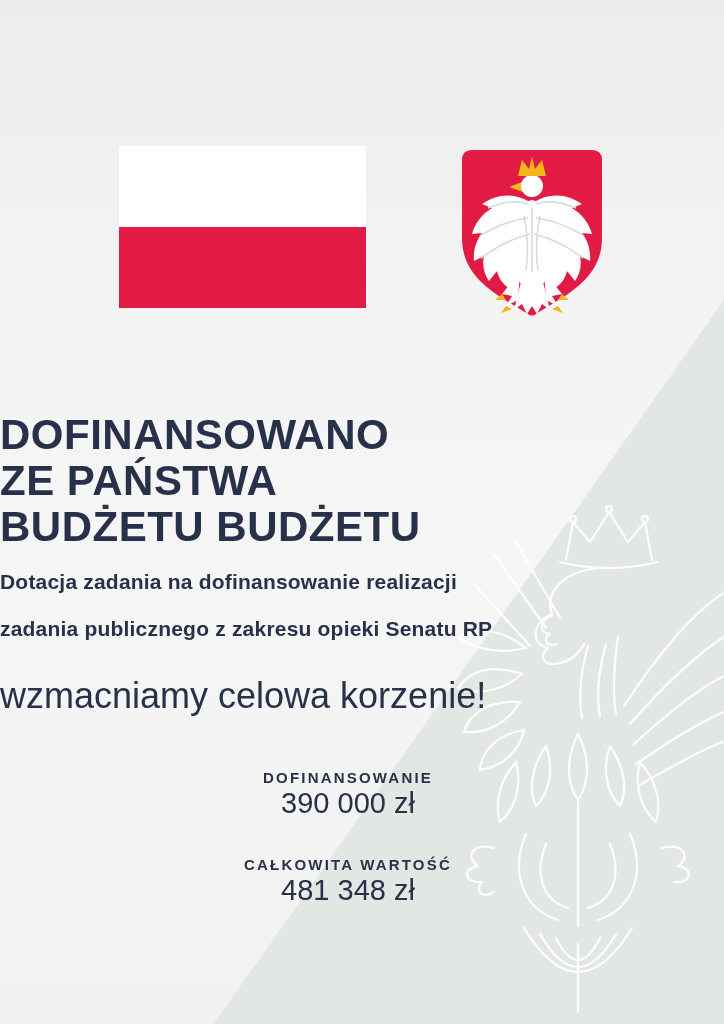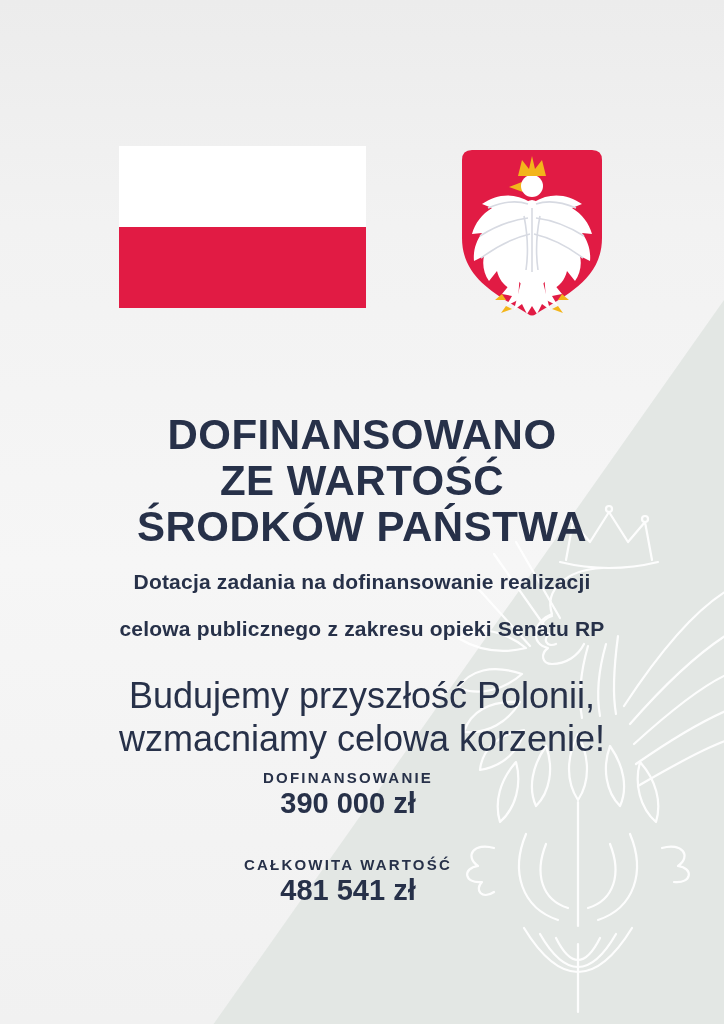--- a/index.html
+++ b/index.html
@@ -22,28 +22,28 @@
   .watermark{
     position:absolute;left:428px;top:494px;width:300px;height:534px;
     opacity:.95;
   }
   .logos{position:absolute;left:0;top:0;width:724px;height:330px;}
   .flag{position:absolute;left:119px;top:146px;width:247px;height:162px;}
   .flag-white{height:50%;background:#ffffff;}
   .flag-red{height:50%;background:#e11b44;}
   .crest{position:absolute;left:458px;top:146px;width:148px;height:176px;}
 
-  .center-text{position:absolute;left:0;width:724px;text-align:center;}
+  .center-text{position:absolute;left:0;width:724px;text-align:left;}
   .title{top:384px;font-size:42px;line-height:46px;font-weight:700;letter-spacing:.5px;}
   .title div{white-space:nowrap;}
   .description{top:558px;font-size:21px;line-height:47px;font-weight:700;letter-spacing:.2px;}
   .slogan{top:674px;font-size:36px;line-height:43px;font-weight:400;}
   .stat{position:absolute;left:0;width:696px;text-align:center;}
   .stat-label{font-size:15px;font-weight:700;letter-spacing:2.2px;line-height:18px;}
-  .stat-value{font-size:29px;font-weight:700;line-height:32px;}
+  .stat-value{font-size:29px;font-weight:400;line-height:32px;}
   .stat-funding{top:769px;}
   .stat-total{top:856px;}
   .stat-date{top:943px;}
 </style>
 </head>
 <body>
 
 <div class="poster">
 
   <div class="bg-triangle"></div>
@@ -101,38 +101,37 @@
           <path d="M30 62 C44 56 58 54 70 58 M22 90 C38 80 54 74 70 72 M23 112 C39 100 55 92 72 88"></path>
           <path d="M118 62 C104 56 90 54 78 58 M126 90 C110 80 94 74 78 72 M125 112 C109 100 93 92 76 88"></path>
           <path d="M74 62 L74 126 M66 70 C70 90 70 110 68 124 M82 70 C78 90 78 110 80 124"></path>
         </g>
       </g>
     </svg>
   </div>
 
   <h1 class="center-text title">
     <div>DOFINANSOWANO</div>
-    <div>ZE WARTOŚĆ</div>
-    <div>ŚRODKÓW PAŃSTWA</div>
+    <div>ZE PAŃSTWA</div>
+    <div>BUDŻETU BUDŻETU</div>
   </h1>
 
   <div class="center-text description">
     <div>Dotacja zadania na dofinansowanie realizacji</div>
-    <div>celowa publicznego z zakresu opieki Senatu RP</div>
+    <div>zadania publicznego z zakresu opieki Senatu RP</div>
   </div>
 
   <div class="center-text slogan">
-    <div>Budujemy przyszłość Polonii,</div>
     <div>wzmacniamy celowa korzenie!</div>
   </div>
 
   <div class="stat stat-funding">
     <div class="stat-label">DOFINANSOWANIE</div>
     <div class="stat-value">390 000 zł</div>
   </div>
 
   <div class="stat stat-total">
     <div class="stat-label">CAŁKOWITA WARTOŚĆ</div>
-    <div class="stat-value">481 541 zł</div>
+    <div class="stat-value">481 348 zł</div>
   </div>
 
 
 </div>
 
 </body></html>

